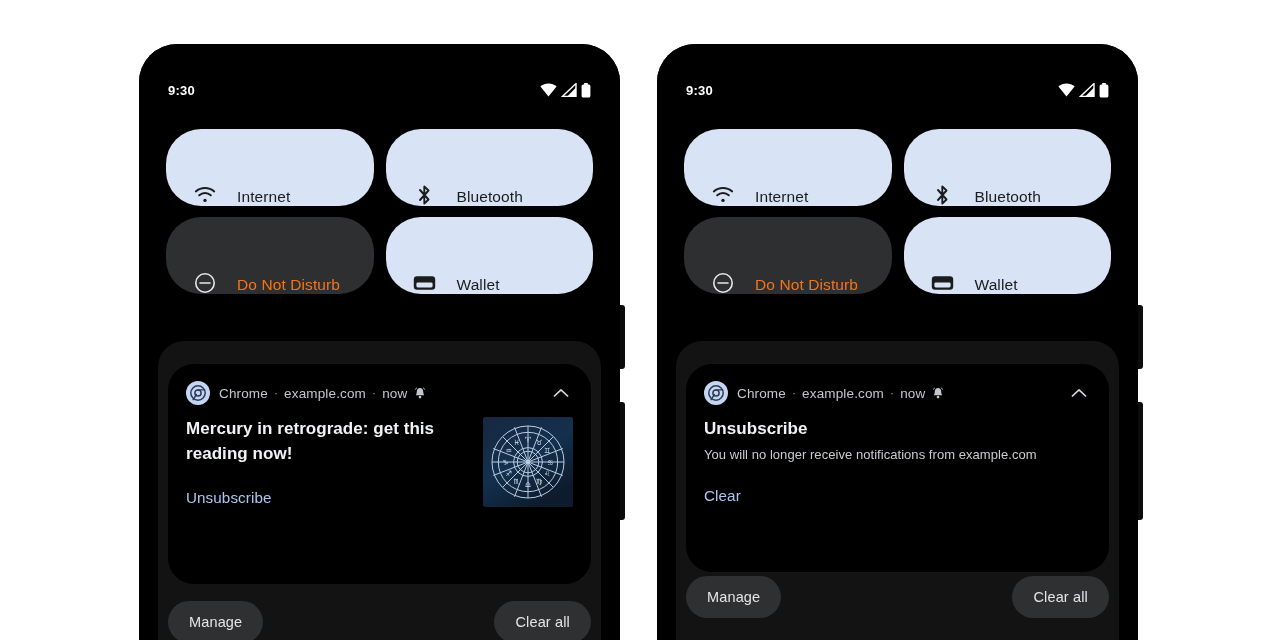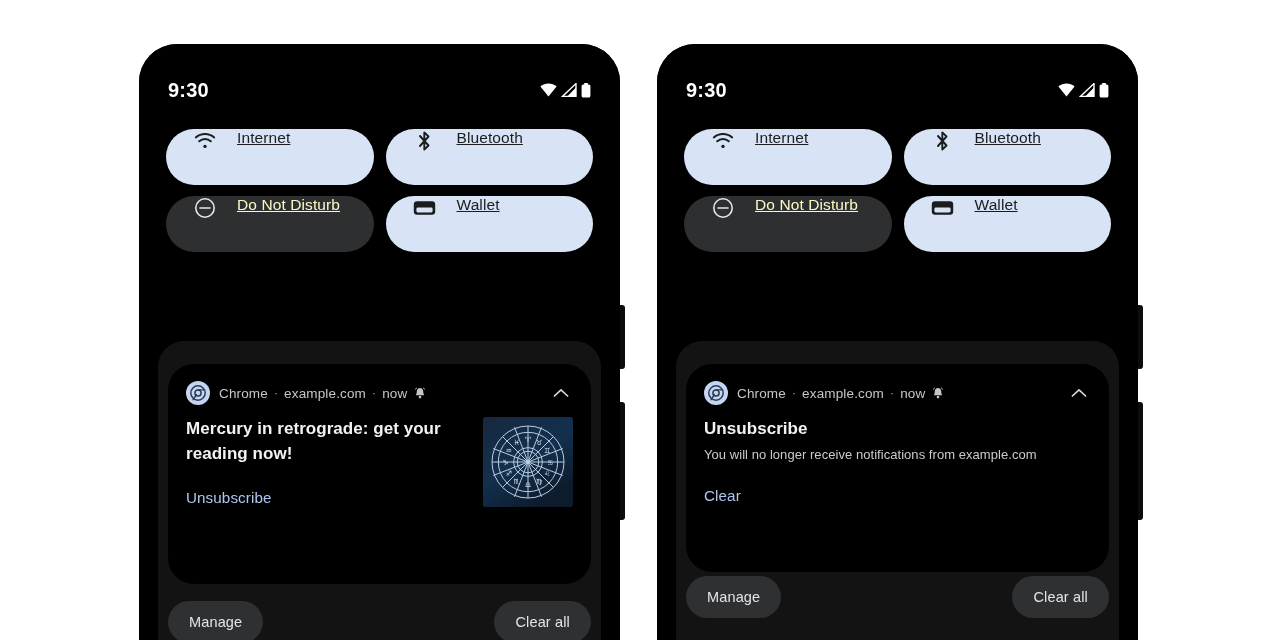--- a/index.html
+++ b/index.html
@@ -59,21 +59,21 @@
     right: 0;
     height: 24px;
     display: flex;
     align-items: center;
     justify-content: space-between;
     padding: 0 29px 0 29px;
     box-sizing: border-box;
   }
   .clock {
     color: #ffffff;
-    font-size: 20px;
+    font-size: 13px;
     font-weight: 700;
     letter-spacing: 0.2px;
   }
   .status-icons {
     display: flex;
     align-items: center;
     gap: 4px;
   }
   .status-icons svg { display: block; }
 
@@ -81,31 +81,30 @@
   .qs-grid {
     position: absolute;
     top: 85px;
     left: 27px;
     right: 27px;
     display: grid;
     grid-template-columns: 1fr 1fr;
     gap: 11px 12px;
   }
   .tile {
-    height: 56px;
+    height: 77px;
     border-radius: 35px;
     display: flex;
-    align-items: flex-start;
+    align-items: flex-end;
     padding-left: 27px;
     box-sizing: border-box;
     gap: 21px;
-    text-decoration: underline;
   }
   .tile.on  { background: #d8e4f6; color: #1a1c1e; }
-  .tile.off { background: #2d2f31; color: #fef9c3; }
+  .tile.off { background: #2d2f31; color: #f97316; }
   .tile .tile-icon { display: flex; width: 23px; height: 23px; align-items: center; justify-content: center; flex: 0 0 auto; }
   .tile .tile-icon svg { display: block; }
   .tile .tile-label {
     font-size: 15.5px;
     font-weight: 500;
     letter-spacing: 0.1px;
     white-space: nowrap;
   }
 
   
@@ -337,21 +336,21 @@
             </span>
             <span class="chevron-btn">
               <svg width="16" height="10" viewBox="0 0 16 10">
                   <path d="M1.4 8 8 1.9 14.6 8" fill="none" stroke="#d6d9dd" stroke-width="1.7" stroke-linecap="round" stroke-linejoin="round"></path>
                 </svg>
             </span>
           </div>
 
           <div class="notif-body">
             <div class="notif-text">
-              <p class="notif-title">Mercury in retrograde: get your reading now!</p>
+              <p class="notif-title">Mercury in retrograde: get this reading now!</p>
               <span class="notif-action">Unsubscribe</span>
             </div>
             <div class="notif-thumb">
               <svg viewBox="0 0 100 100" preserveAspectRatio="xMidYMid slice">
                 <defs>
                   <linearGradient id="zodBgL" x1="0" y1="0" x2="0.6" y2="1">
                     <stop offset="0" stop-color="#17283f"></stop>
                     <stop offset="0.55" stop-color="#13304e"></stop>
                     <stop offset="1" stop-color="#0d1b2c"></stop>
                   </linearGradient>

